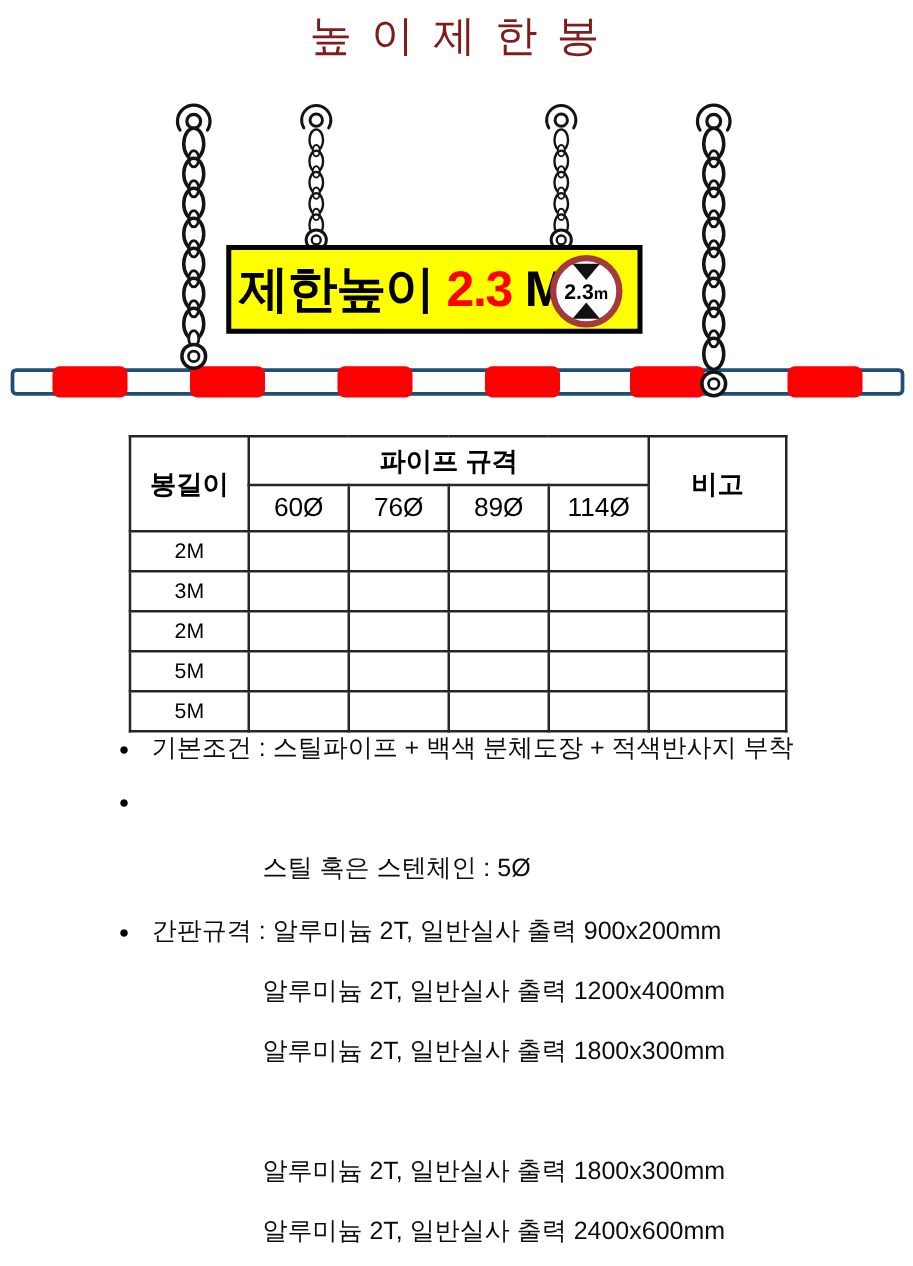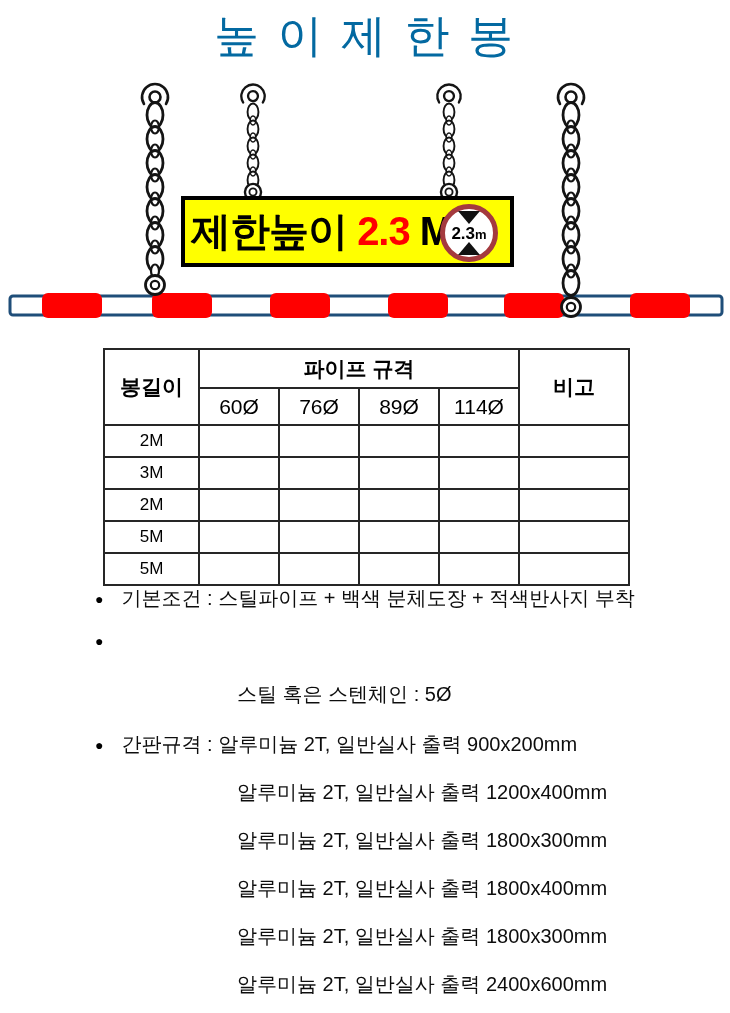--- a/index.html
+++ b/index.html
@@ -1,38 +1,38 @@
 <!DOCTYPE html>
 <html><head>
 <meta charset="utf-8">
 <style>
   html,body{margin:0;padding:0;background:#fff;}
   #page{position:relative;width:730px;height:1013px;background:#fff;overflow:hidden;
         font-family:"Liberation Sans",sans-serif;color:#111;}
   
   #page-title{position:absolute;top:6px;left:0;width:730px;text-align:center;
-        font-size:45px;font-weight:500;letter-spacing:3px;color:#0369a1;white-space:nowrap;}
+        font-size:34px;font-weight:500;letter-spacing:3px;color:#7f1d1d;white-space:nowrap;}
   
   #diagram{position:absolute;left:0;top:78px;}
   
   #spec-table{position:absolute;left:103px;top:333px;border-collapse:collapse;table-layout:fixed;
         width:525px;margin-top:15px;}
   #spec-table td,#spec-table th{border:2px solid #262626;text-align:center;vertical-align:middle;
         padding:0;color:#000;}
   #spec-table .h1{font-size:21px;font-weight:bold;}
   #spec-table .h2{font-size:21px;font-weight:normal;height:35px;}
   #spec-table .rowhead{font-size:17px;font-weight:normal;}
   #spec-table tr.top{height:39px;}
   #spec-table tr.body{height:32px;}
   
   .note-line{position:absolute;display:flex;align-items:center;white-space:nowrap;
         font-size:20px;color:#0d0d0d;}
   .note-line .dot{font-size:14px;margin-right:18px;color:#000;}
   .bulleted{left:95px;}
-  .indented{left:237px;}
+  .indented{left:210px;}
 </style>
 </head>
 <body>
 
 <div id="page">
 
   <div id="page-title">높 이 제 한 봉</div>
 
   <svg id="diagram" width="730" height="250" viewBox="0 0 730 250">
     <defs>
@@ -225,23 +225,20 @@
   <div class="note-line bulleted" style="top:731px">
     <span class="dot">●</span>
     <span>간판규격 : 알루미늄 2T, 일반실사 출력 900x200mm</span>
   </div>
   <div class="note-line indented" style="top:779px">
     <span>알루미늄 2T, 일반실사 출력 1200x400mm</span>
   </div>
   <div class="note-line indented" style="top:827px">
     <span>알루미늄 2T, 일반실사 출력 1800x300mm</span>
   </div>
-  <div class="note-line indented" style="top:875px">
-    <span>알루미늄 2T, 일반실사 출력 1800x400mm</span>
-  </div>
   <div class="note-line indented" style="top:923px">
     <span>알루미늄 2T, 일반실사 출력 1800x300mm</span>
   </div>
   <div class="note-line indented" style="top:971px">
     <span>알루미늄 2T, 일반실사 출력 2400x600mm</span>
   </div>
 
 </div>
 
 </body></html>

